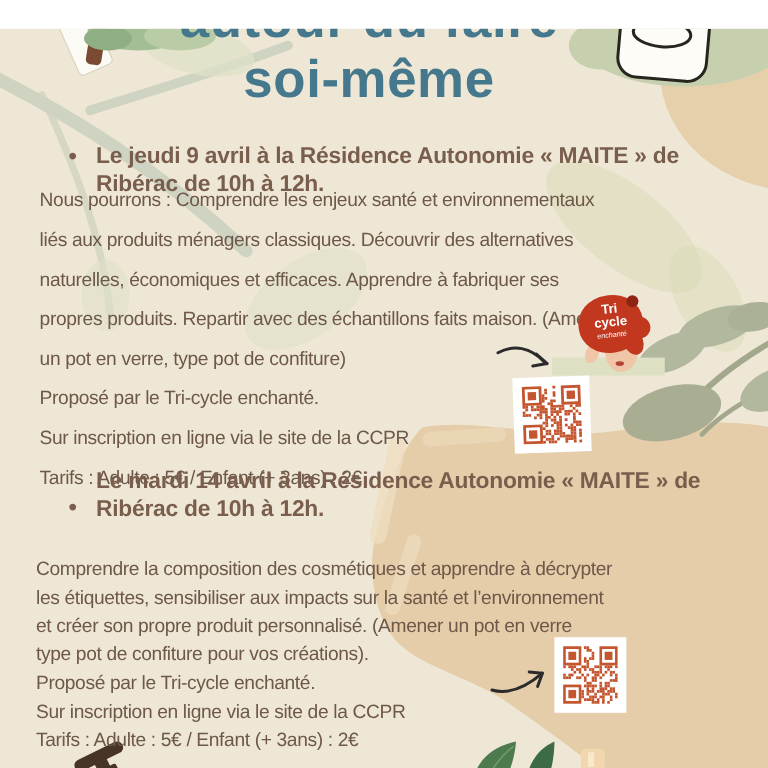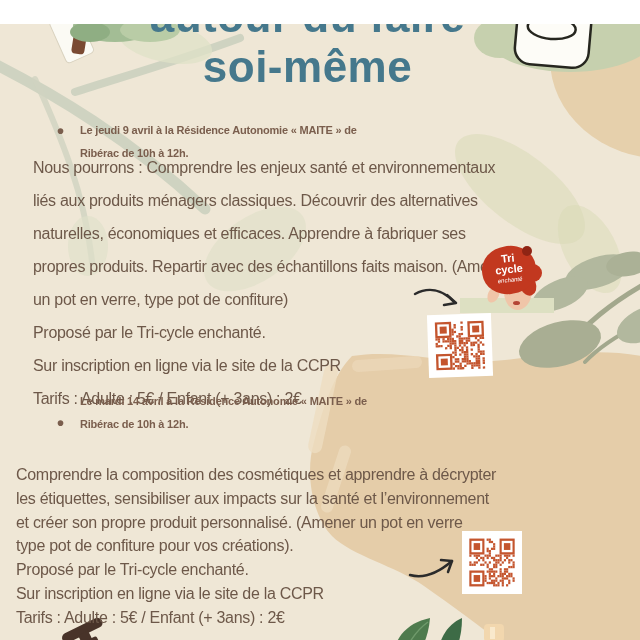--- a/index.html
+++ b/index.html
@@ -6,26 +6,26 @@
   .poster{position:relative;width:640px;height:640px;overflow:hidden;
     background:#efe7d6;font-family:"Liberation Sans",sans-serif;margin-top:24px;}
   .abs{position:absolute;}
   svg.decor{position:absolute;left:0;top:0;width:640px;height:640px;z-index:1;}
 
   
   .txt{z-index:2;}
   .title{left:0;top:-32px;width:615px;text-align:center;
     font-size:44px;line-height:50px;font-weight:800;color:#45788c;letter-spacing:.5px;}
   .bullet{font-size:20px;font-weight:700;color:#7a5e4d;}
-  .evt-head{font-size:11px;font-weight:700;line-height:23px;color:#7a5e4d;
+  .evt-head{font-size:19px;font-weight:700;line-height:23px;color:#7a5e4d;
     letter-spacing:-.2px;white-space:pre;}
   .evt-body{font-size:16px;color:#6d5849;letter-spacing:-.3px;white-space:pre;}
   .b1{line-height:33px;} .b2{line-height:23.8px;}
   .h1{left:80px;top:95px;} .d1{left:33px;top:127px;}
-  .h2{left:80px;top:366px;} .d2{left:16px;top:439px;}
+  .h2{left:80px;top:366px;} .d2{left:30px;top:439px;}
   .bm1{left:57px;top:96px;} .bm2{left:57px;top:388px;}
 
   
   .qr{z-index:3;color:#c4552e;background:#fff;padding:3px;box-sizing:border-box;}
   .qr svg{display:block;width:100%;height:100%;}
   .qr1{left:428px;top:290px;width:64px;height:63px;transform:rotate(-2deg);}
   .qr2{left:462px;top:507px;width:60px;height:63px;}
 
   
   .arrow{z-index:3;}

